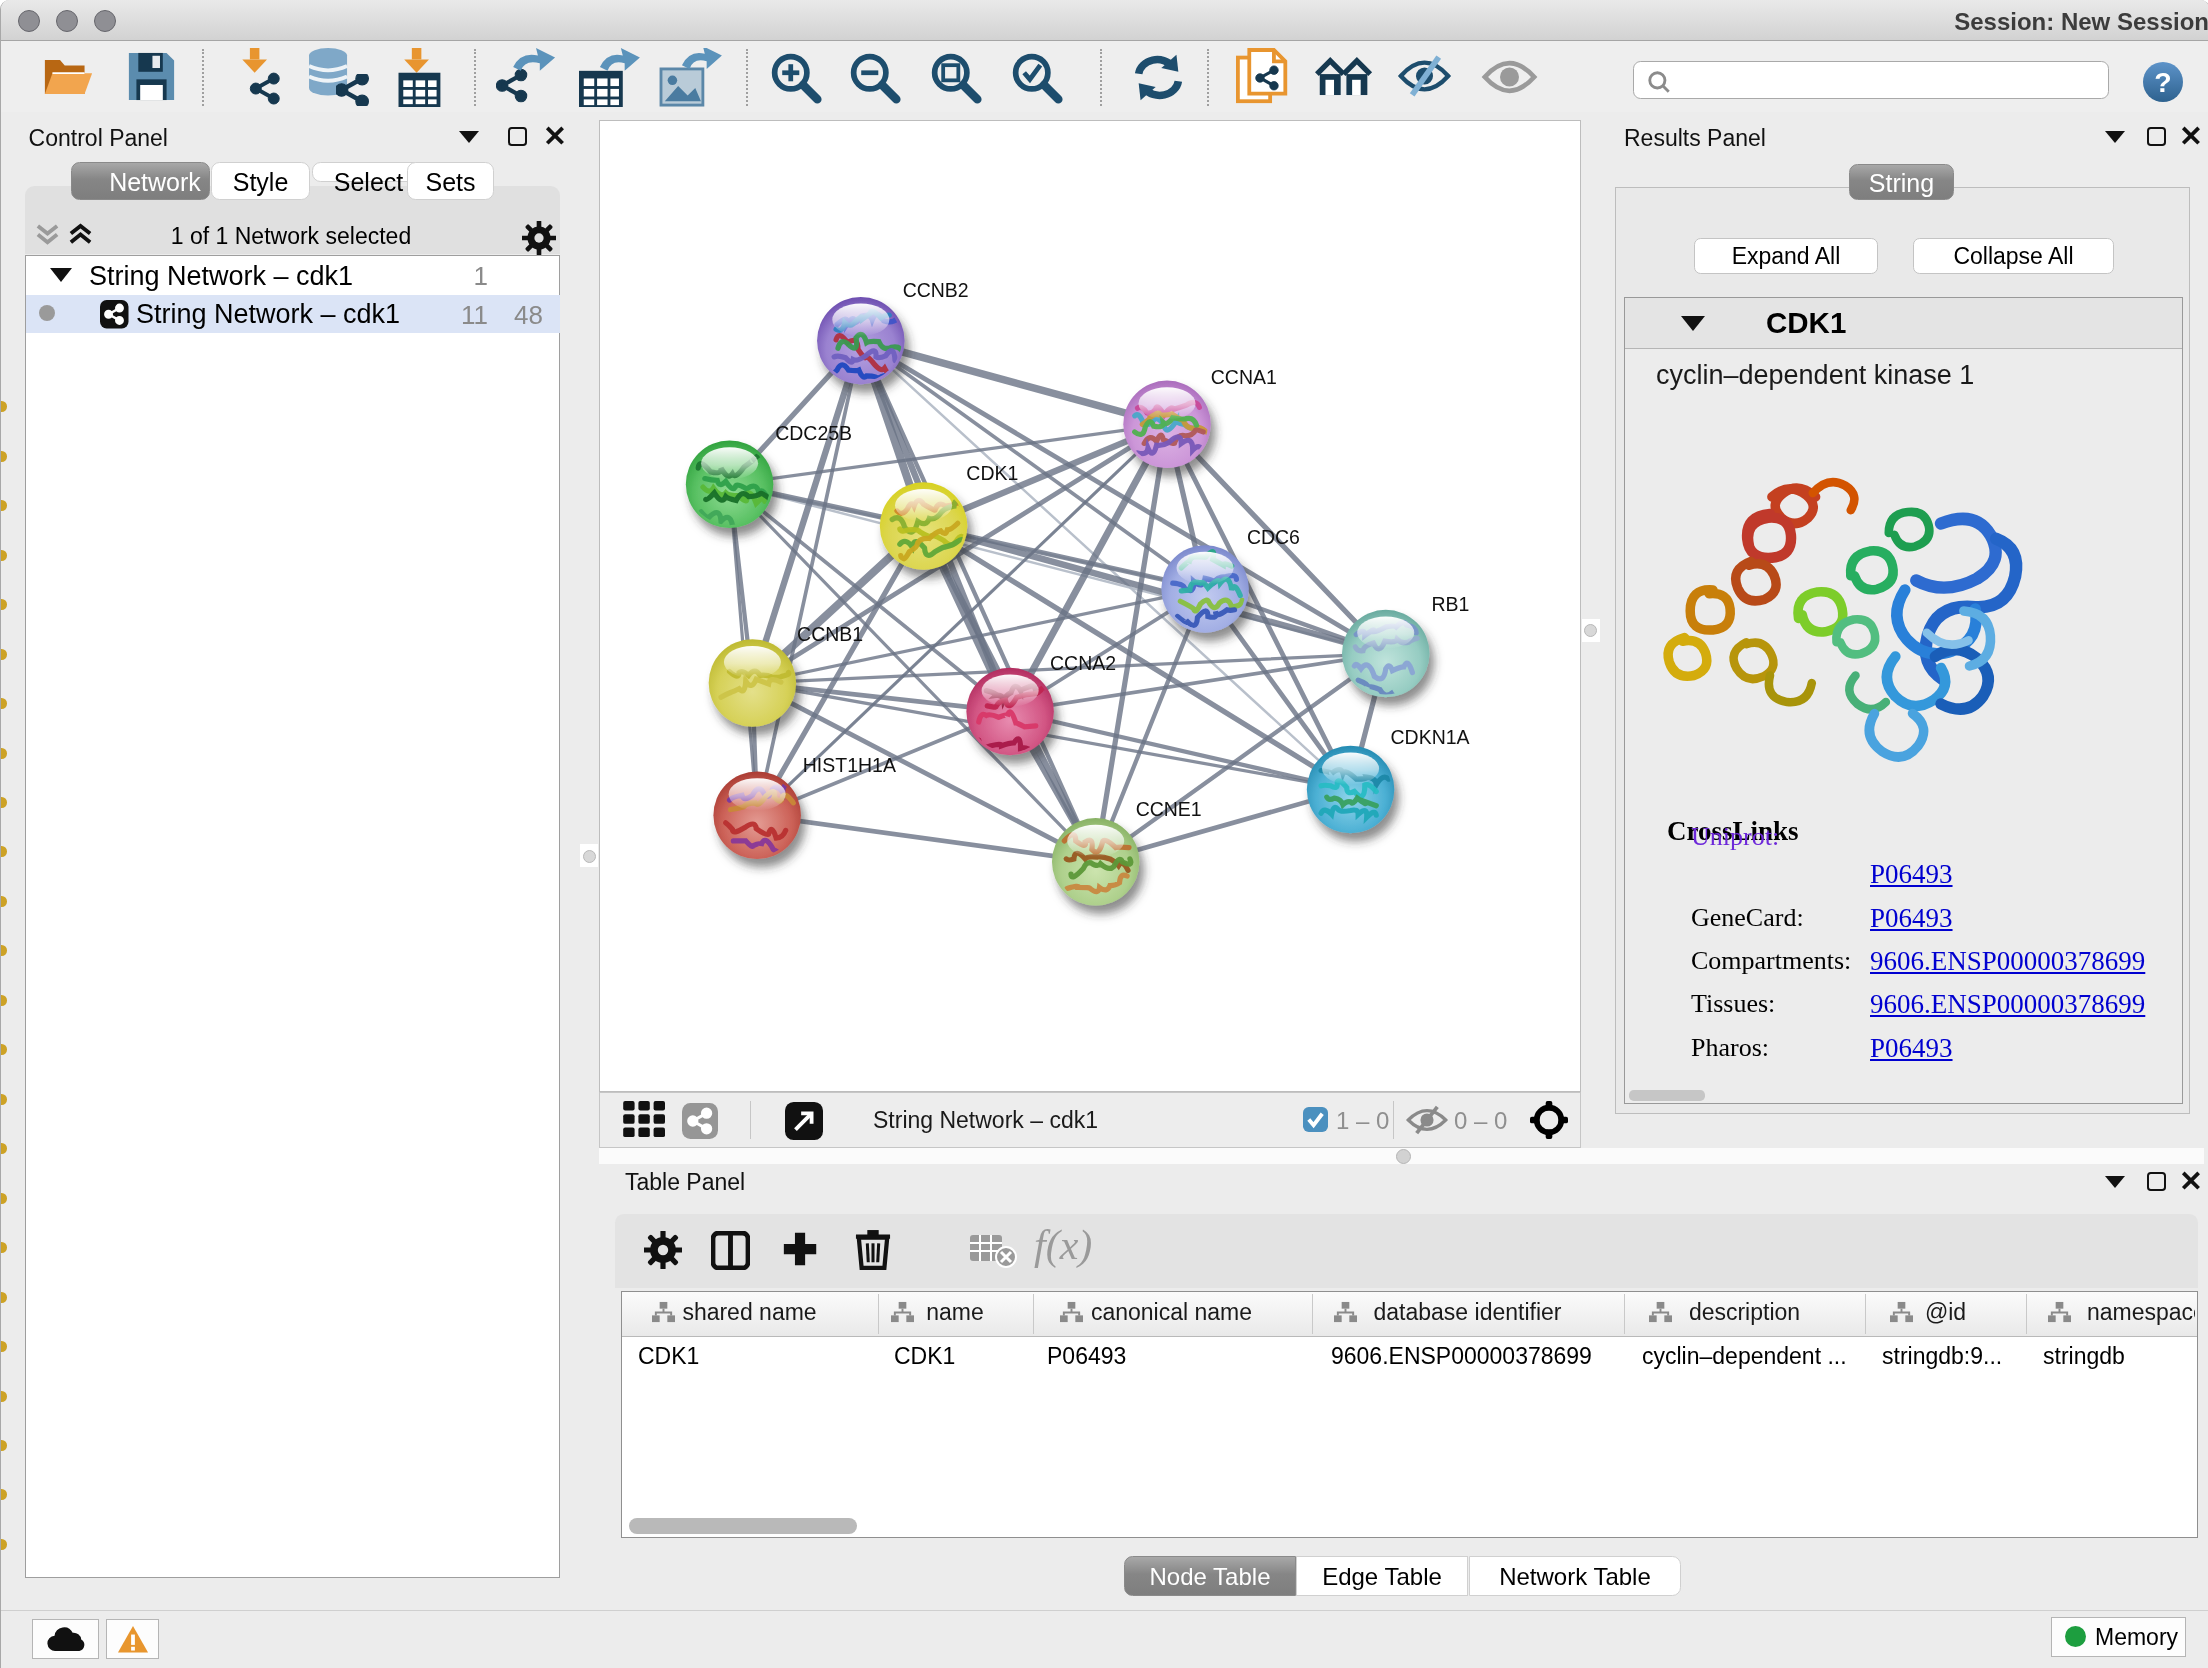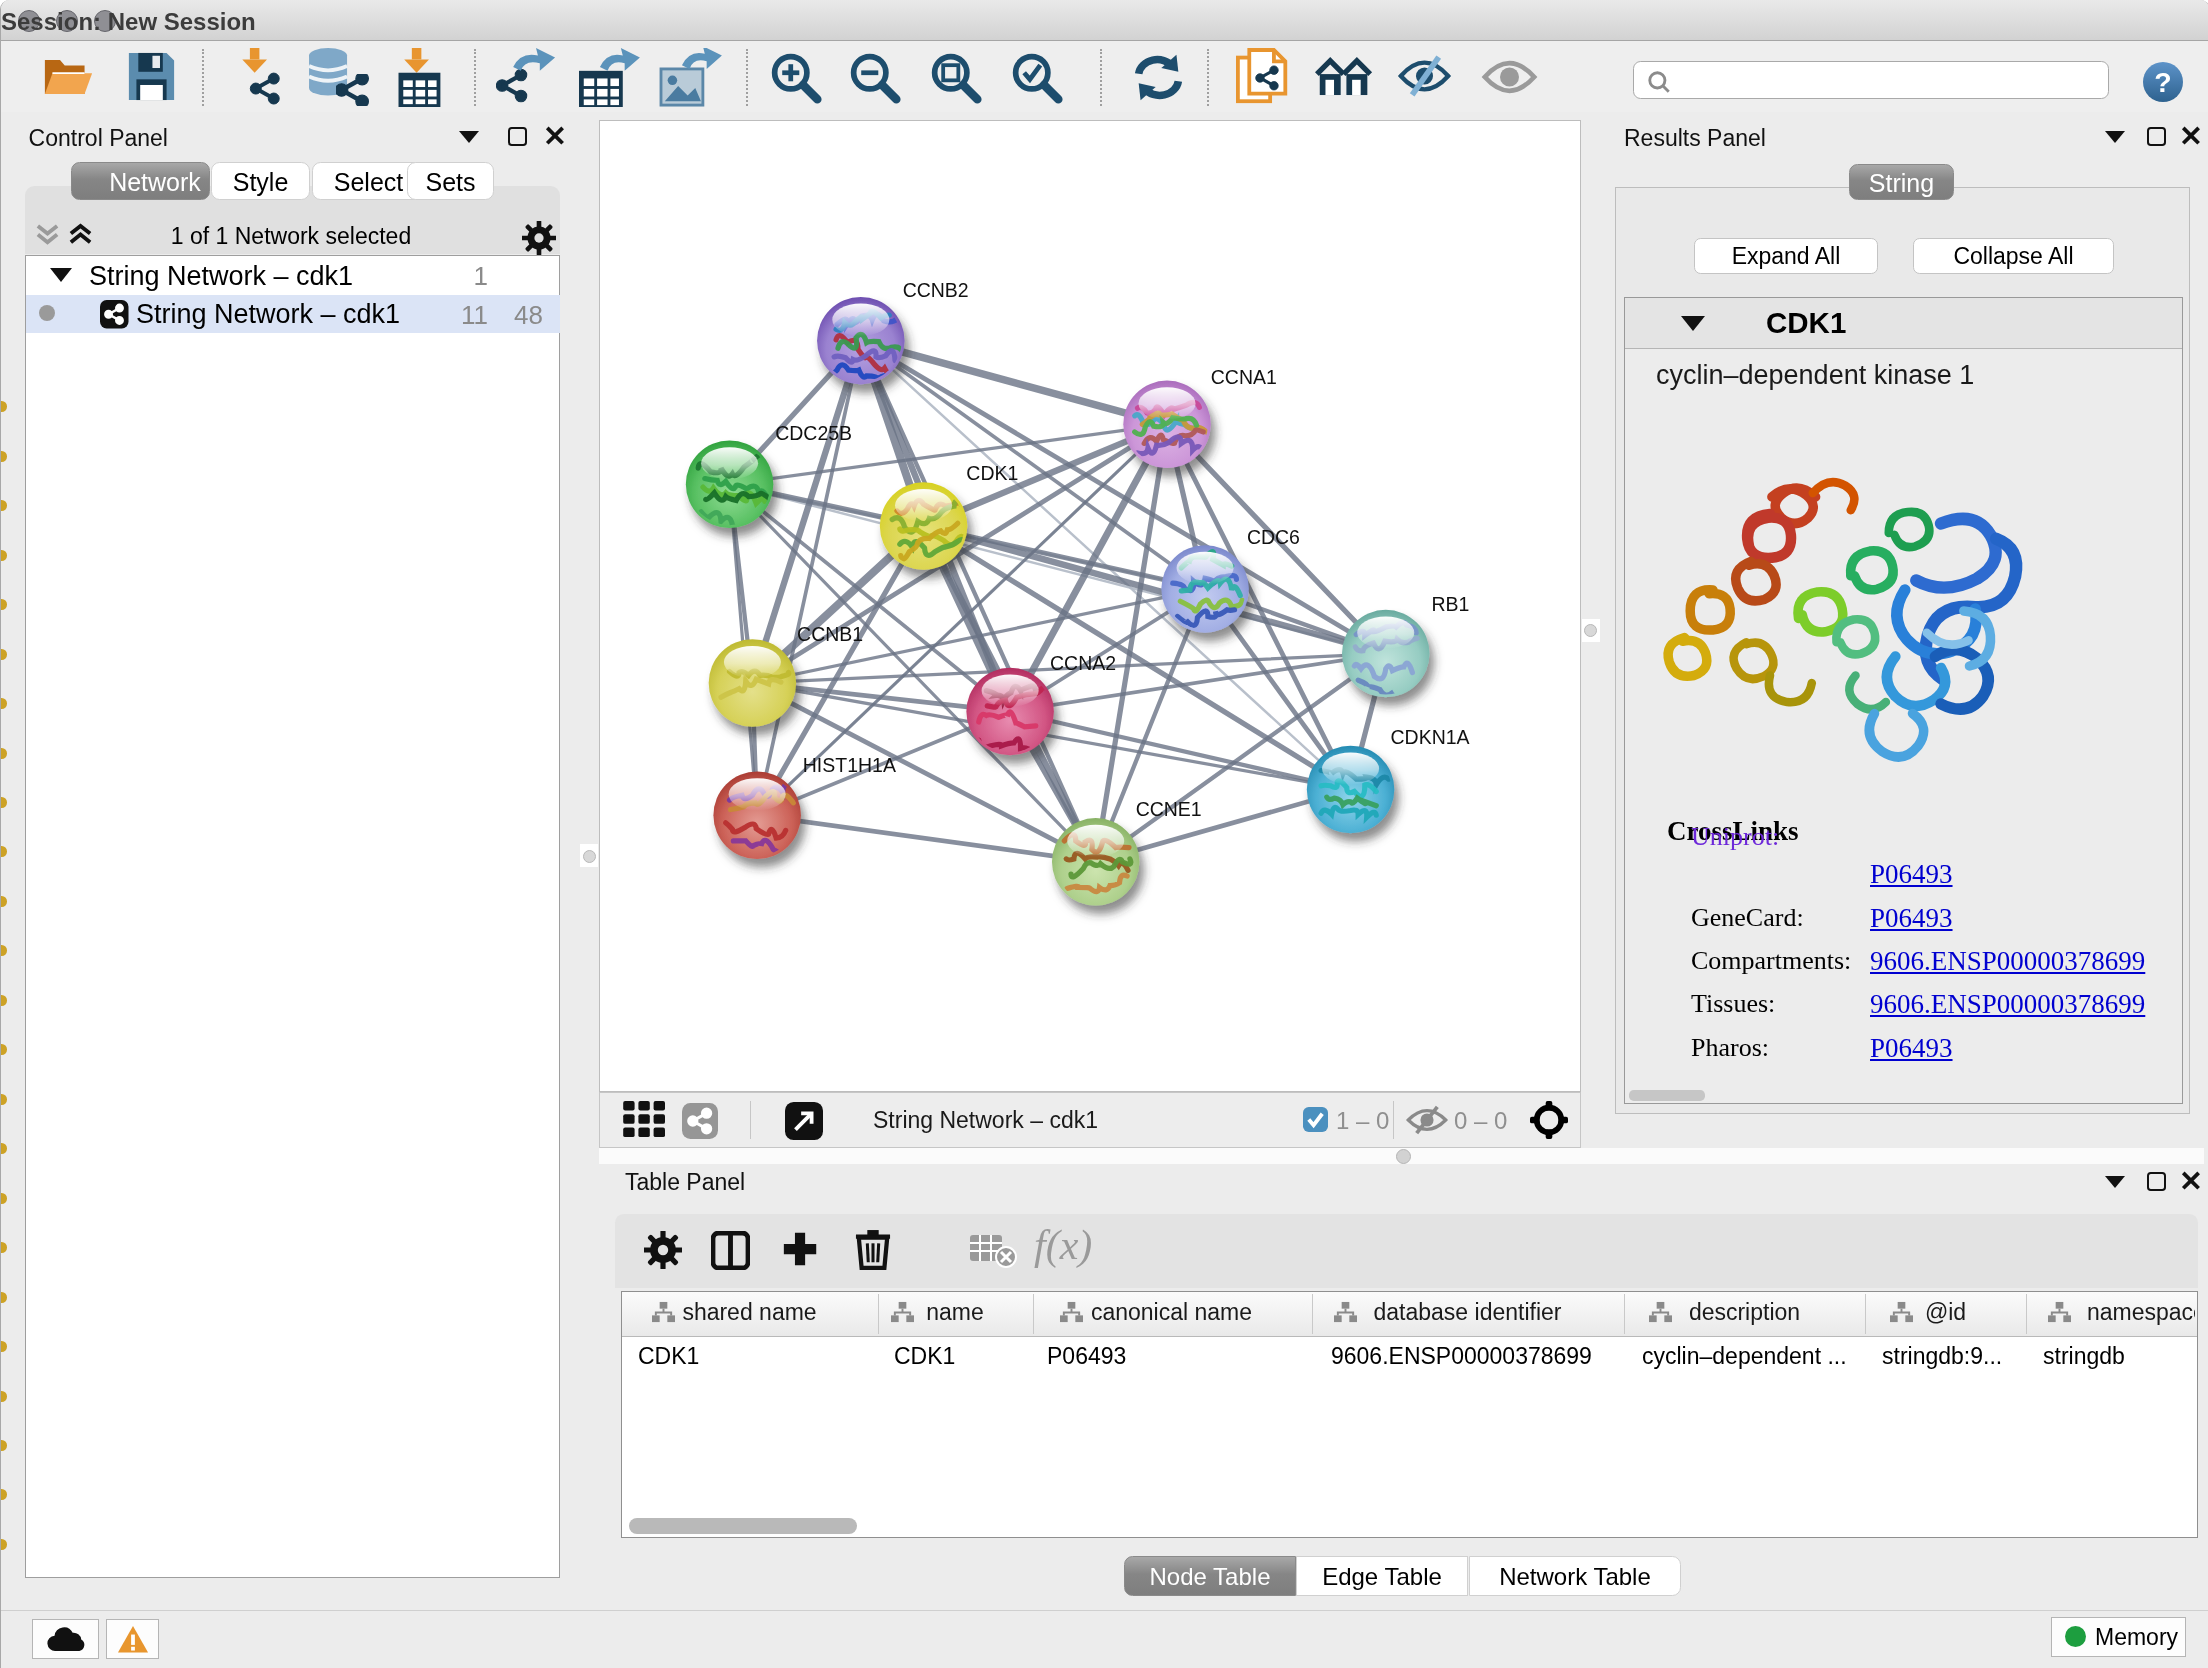--- a/index.html
+++ b/index.html
@@ -4,21 +4,21 @@
 <style>
 html,body{margin:0;padding:0;}
 body{width:2208px;height:1668px;position:relative;background:#fff;
   font-family:"Liberation Sans", sans-serif;overflow:hidden;}
 .win{position:absolute;left:0;top:0;width:2208px;height:1668px;background:#ececec;
   border-radius:9.5px 9.5px 0 0;overflow:hidden;border-left:1px solid #a8a8a8;border-right:1px solid #a8a8a8;}
 .titlebar{position:absolute;left:0;top:0;width:100%;height:40px;
   background:linear-gradient(#e9e9e9,#d2d2d2);border-bottom:1px solid #a5a5a5;}
 .tl{position:absolute;top:9.5px;width:22px;height:22px;border-radius:50%;
   background:#8f8f94;border:1.4px solid #66666c;box-sizing:border-box;}
-.title{position:absolute;top:7.6px;left:0;width:100%;text-align:left;
+.title{position:absolute;top:7.6px;left:0;width:100%;text-align:right;
   font-size:24px;font-weight:bold;color:#3c3c3c;}
 .toolbar{position:absolute;left:0;top:41px;width:100%;height:71px;background:#eeeeee;}
 .tsep{position:absolute;top:7.6px;height:57px;width:0;border-left:2.9px dotted #9f9f9f;}
 
 .ptitle{position:absolute;font-size:23px;color:#111;}
 
 .ctl-tri{width:0;height:0;border-left:10.5px solid transparent;border-right:10.5px solid transparent;border-top:12.4px solid #111;position:absolute;}
 .ctl-sq{width:19px;height:19px;border:2.9px solid #111;border-radius:3.8px;position:absolute;box-sizing:border-box;}
 .ctl-x{position:absolute;font-size:28.5px;font-weight:bold;color:#111;line-height:19px;}
 
@@ -223,21 +223,21 @@
   <div id="controlpanel">
     <div class="ptitle" style="left:27.6px;top:125px;">Control Panel</div>
     <div class="ctl-tri" style="left:458px;top:131px;"></div>
     <div class="ctl-sq" style="left:507px;top:127px;"></div>
     <div class="ctl-x" style="left:542px;top:127px;">✕</div>
 
     <div style="position:absolute;left:24px;top:186px;width:535px;height:68px;background:#e0e0e0;border-radius:9.5px 9.5px 0 0;"></div>
 
     <div class="tab sel" style="left:70px;top:162px;width:139px;height:38px;line-height:38px;padding-left:29px;">Network</div>
     <div class="tab" style="left:210px;top:162px;width:99px;height:38px;line-height:38px;">Style</div>
-    <div class="tab" style="left:311px;top:162px;width:113px;height:38px;line-height:38px;">Select</div>
+    <div class="tab" style="left:311px;top:162px;width:113px;height:20px;line-height:38px;">Select</div>
     <div class="tab" style="left:406px;top:162px;width:87px;height:38px;line-height:38px;">Sets</div>
 
     <svg style="position:absolute;left:34px;top:223px;" width="25" height="27" viewBox="0 0 26 28">
         <polyline points="3,3 13,11 23,3" fill="none" stroke="#9a9a9a" stroke-width="4"></polyline>
         <polyline points="3,12 13,20 23,12" fill="none" stroke="#9a9a9a" stroke-width="4"></polyline>
       </svg>
     <svg style="position:absolute;left:67px;top:223px;" width="25" height="27" viewBox="0 0 26 28">
         <polyline points="3,11 13,3 23,11" fill="none" stroke="#111" stroke-width="4"></polyline>
         <polyline points="3,20 13,12 23,20" fill="none" stroke="#111" stroke-width="4"></polyline>
       </svg>

